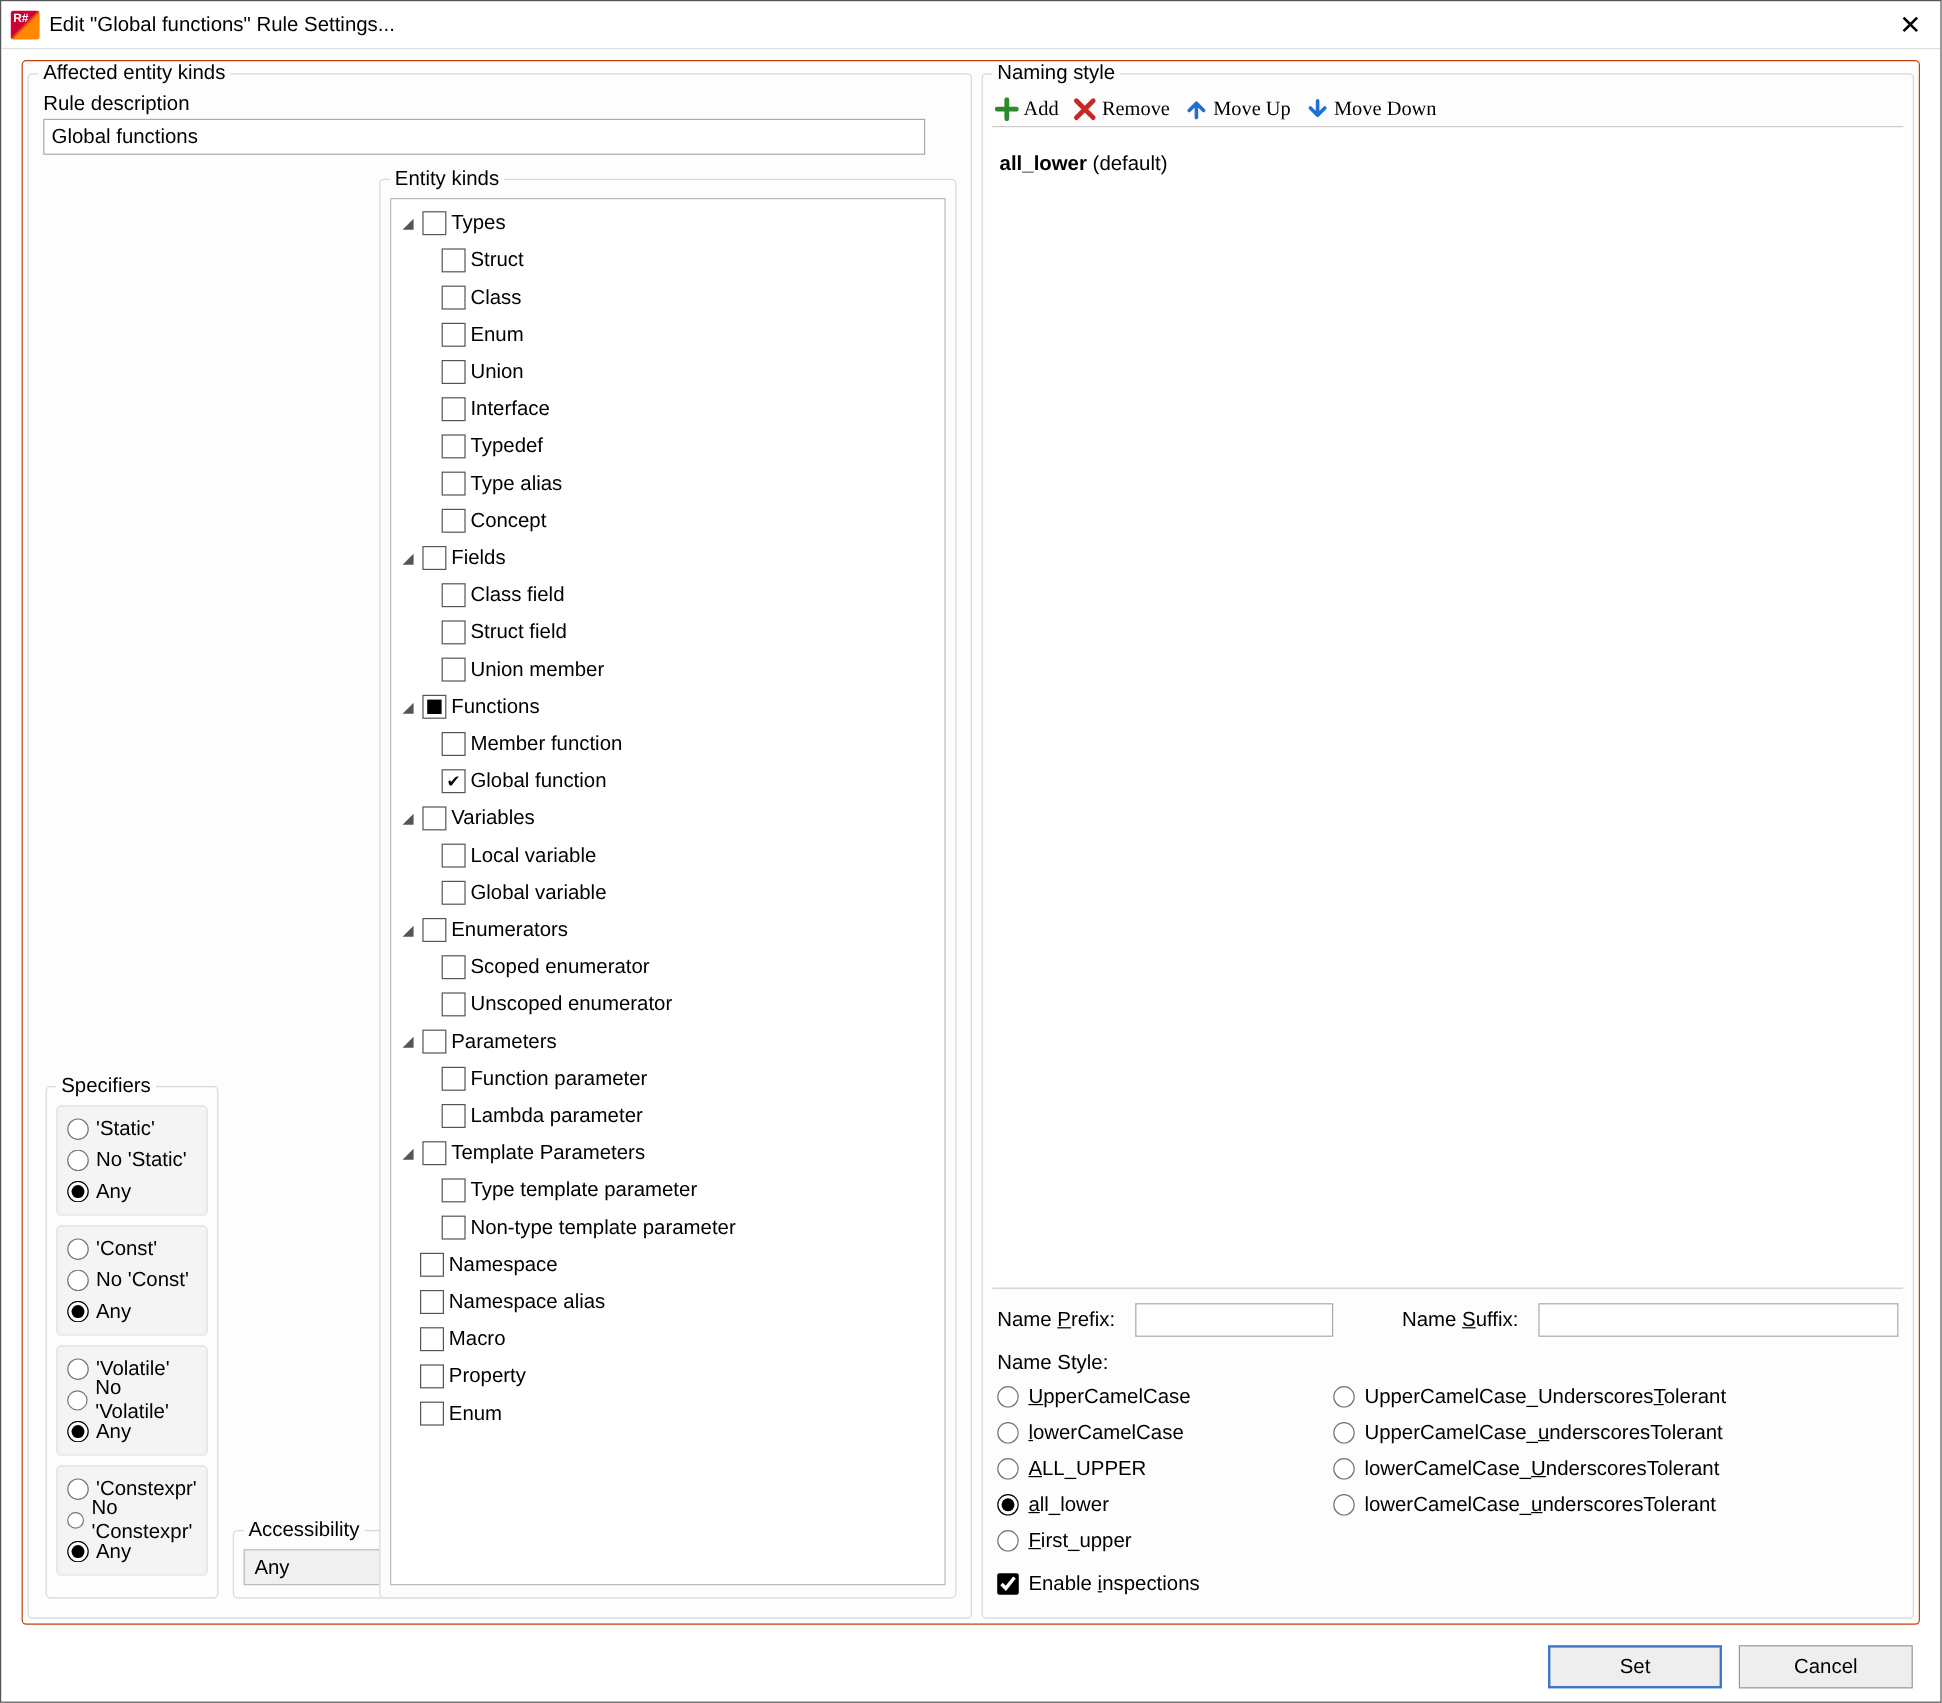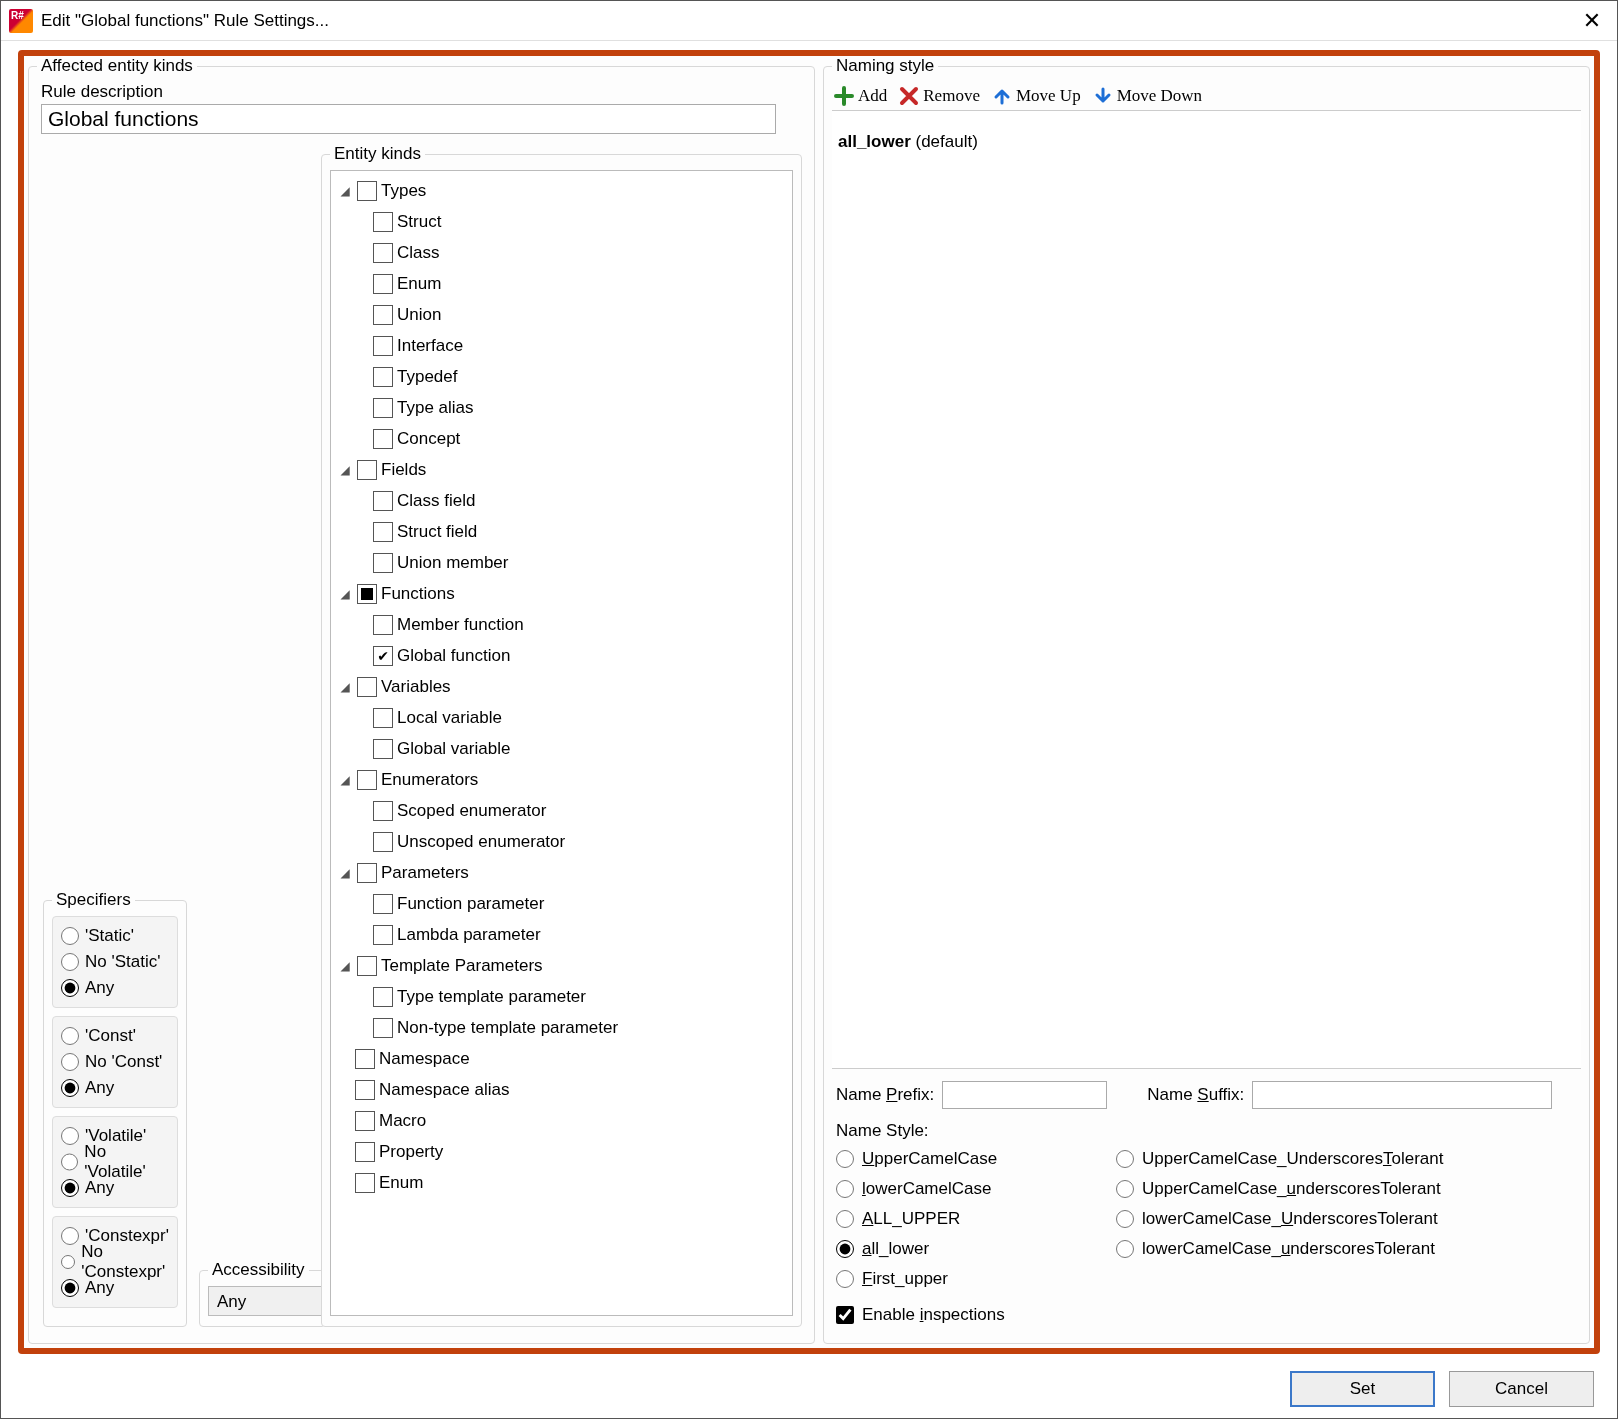--- a/index.html
+++ b/index.html
@@ -38,21 +38,21 @@
 .titlebar .title { flex: 1; }
 .titlebar .close {
   font-size: 22px;
   width: 30px;
   text-align: center;
   cursor: default;
 }
 .dialog-body {
   position: absolute;
   top: 50px; left: 18px; right: 18px; bottom: 65px;
-  border: 6px solid #c2410c;
+  border: 1px solid #c2410c;
   border-radius: 4px;
   background: #fdfdfd;
   display: flex;
   flex-direction: row;
 }
 fieldset {
   border: 1px solid #d8d8d8;
   border-radius: 4px;
   margin: 6px;
   padding: 6px 8px 10px 8px;
@@ -74,21 +74,21 @@
   position: relative;
   margin: 0 4px 4px 4px;
 }
 .rule-desc { margin-bottom: 4px; padding-left: 4px; }
 .rule-desc label { display: block; margin-bottom: 2px; }
 .rule-desc input {
   width: 735px;
   height: 30px;
   padding: 2px 6px;
   border: 1px solid #aaa;
-  font-size: 21px;
+  font-size: 17px;
 }
 .inner-row {
   flex: 1;
   display: flex;
   flex-direction: row;
   gap: 8px;
 }
 .specs-col {
   width: 270px;
   display: flex;
@@ -195,20 +195,21 @@
   background: #fff;
   padding: 20px 4px;
 }
 .naming-list .item { padding: 1px 2px; }
 .naming-list .item b { font-weight: bold; }
 .prefix-row {
   display: flex;
   align-items: center;
   gap: 8px;
   padding: 12px 4px;
+  justify-content: space-between;
 }
 .prefix-row label { white-space: nowrap; }
 .prefix-row input {
   width: 165px;
   height: 28px;
   border: 1px solid #aaa;
   padding: 2px 4px;
 }
 .name-style-block { padding: 0 4px 8px 4px; }
 .ns-grid {

